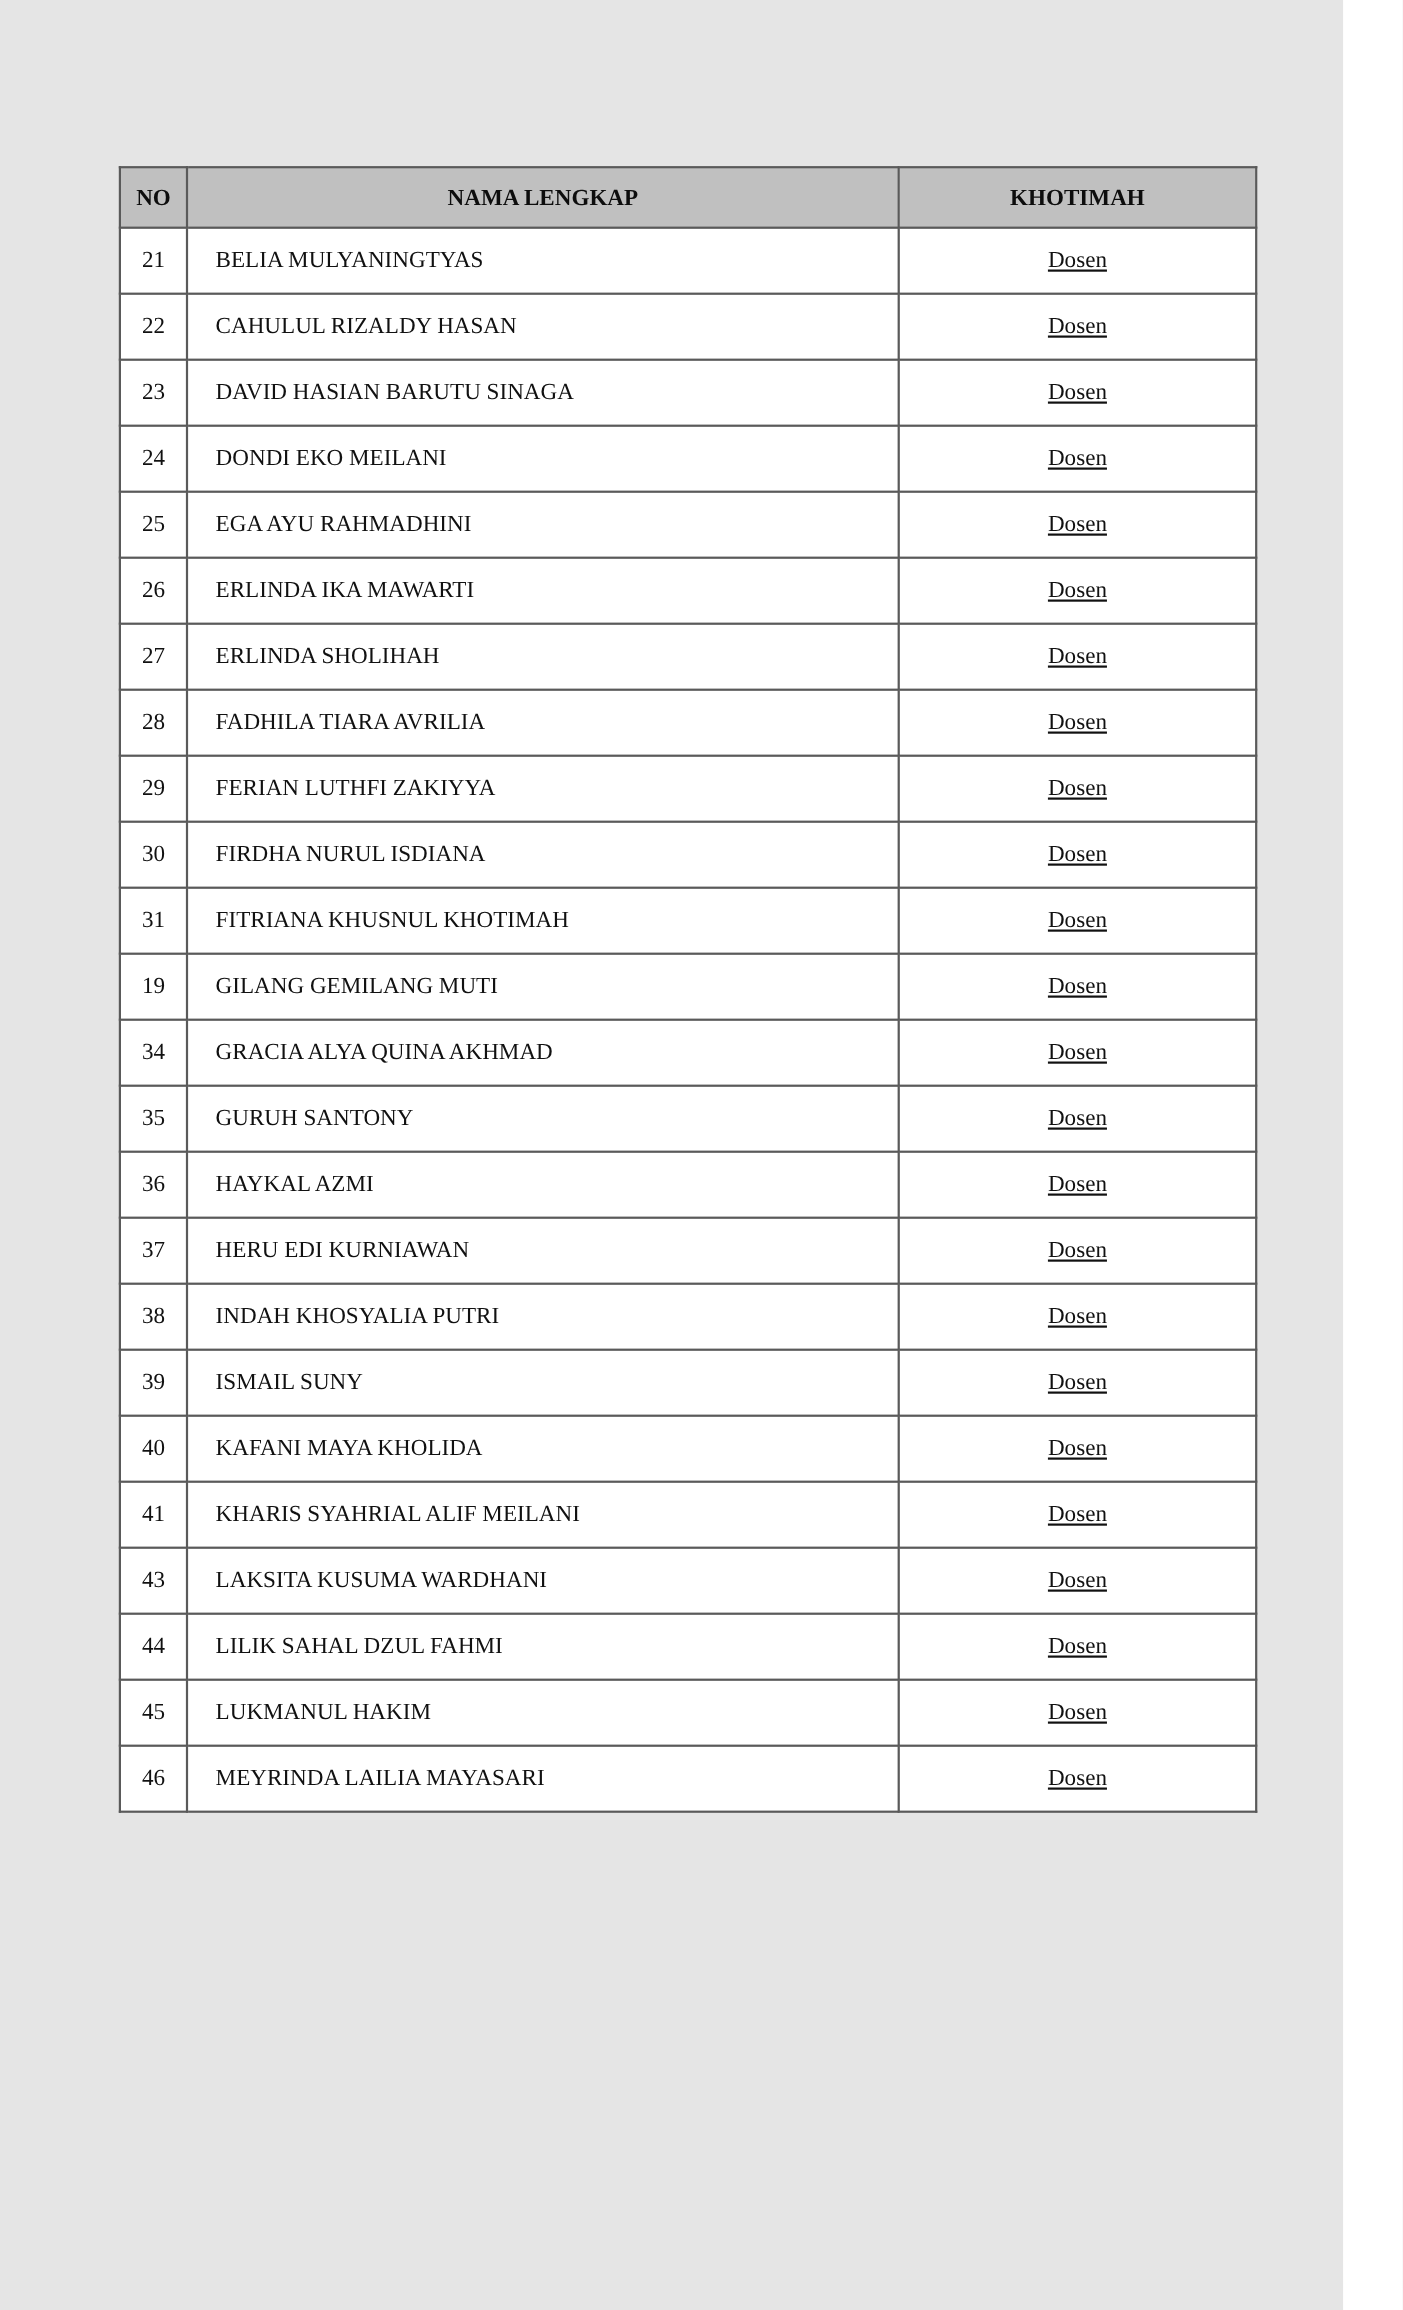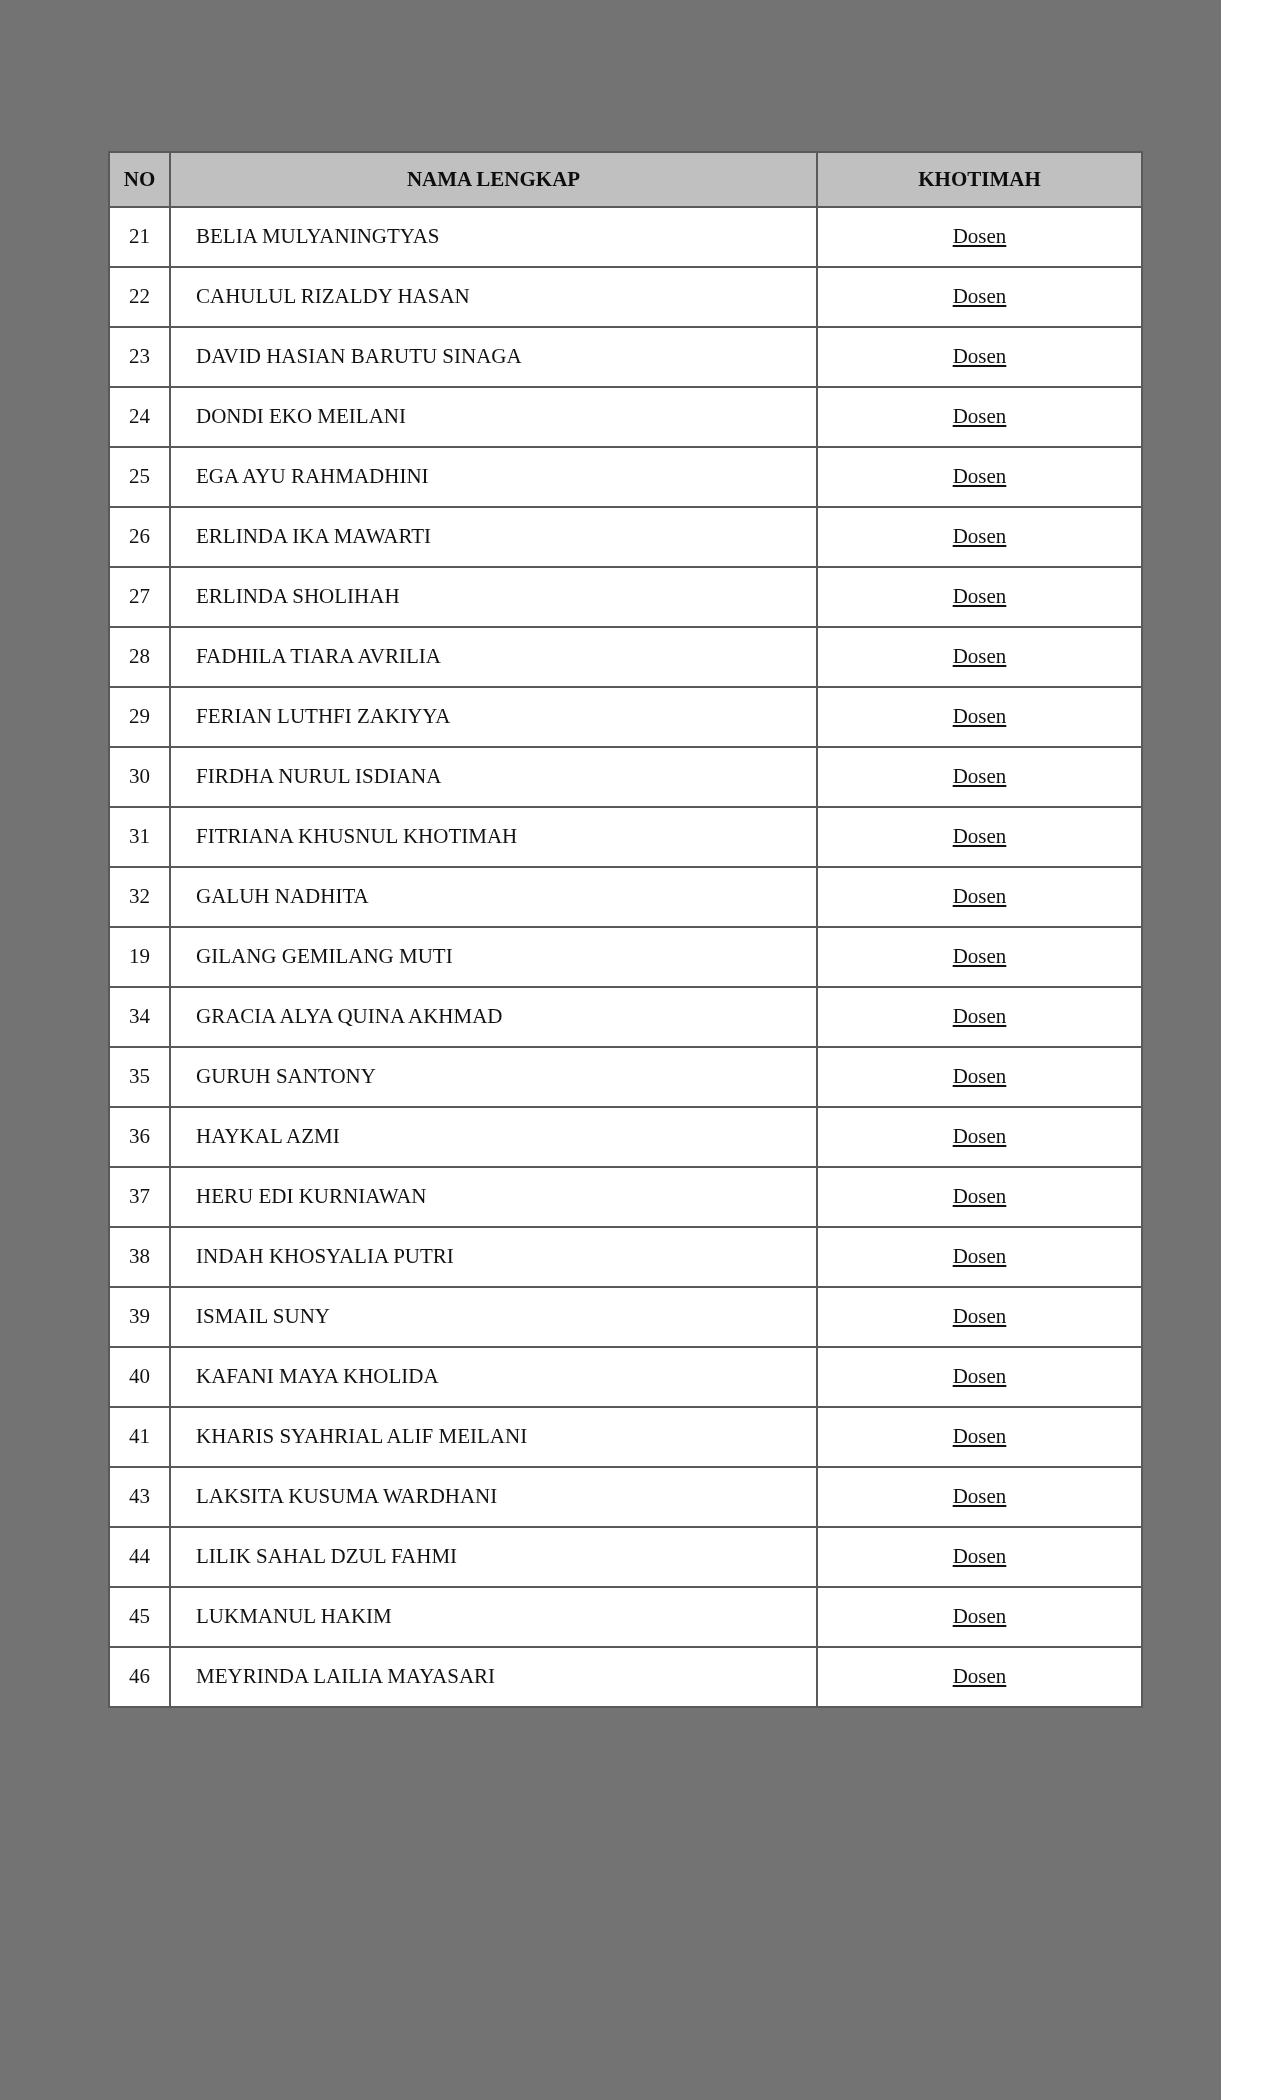--- a/index.html
+++ b/index.html
@@ -12,21 +12,21 @@
     height: 2100px;
     position: relative;
     font-family: "Liberation Serif", "DejaVu Serif", serif;
     color: #111111;
   }
   .page {
     position: absolute;
     left: 0; top: 0;
     width: 1221px;
     height: 2100px;
-    background: #737373;
+    background: #e5e5e5;
   }
   table.roster {
     position: absolute;
     left: 108px;
     top: 151px;
     width: 1033px;
     border-collapse: collapse;
     table-layout: fixed;
     border: 2px solid #383838;
   }
@@ -133,25 +133,20 @@
     <td class="c-no">30</td>
     <td class="c-name">FIRDHA NURUL ISDIANA</td>
     <td class="c-formasi">Dosen</td>
   </tr>
         <tr>
     <td class="c-no">31</td>
     <td class="c-name">FITRIANA KHUSNUL KHOTIMAH</td>
     <td class="c-formasi">Dosen</td>
   </tr>
         <tr>
-    <td class="c-no">32</td>
-    <td class="c-name">GALUH NADHITA</td>
-    <td class="c-formasi">Dosen</td>
-  </tr>
-        <tr>
     <td class="c-no">19</td>
     <td class="c-name">GILANG GEMILANG MUTI</td>
     <td class="c-formasi">Dosen</td>
   </tr>
         <tr>
     <td class="c-no">34</td>
     <td class="c-name">GRACIA ALYA QUINA AKHMAD</td>
     <td class="c-formasi">Dosen</td>
   </tr>
         <tr>

